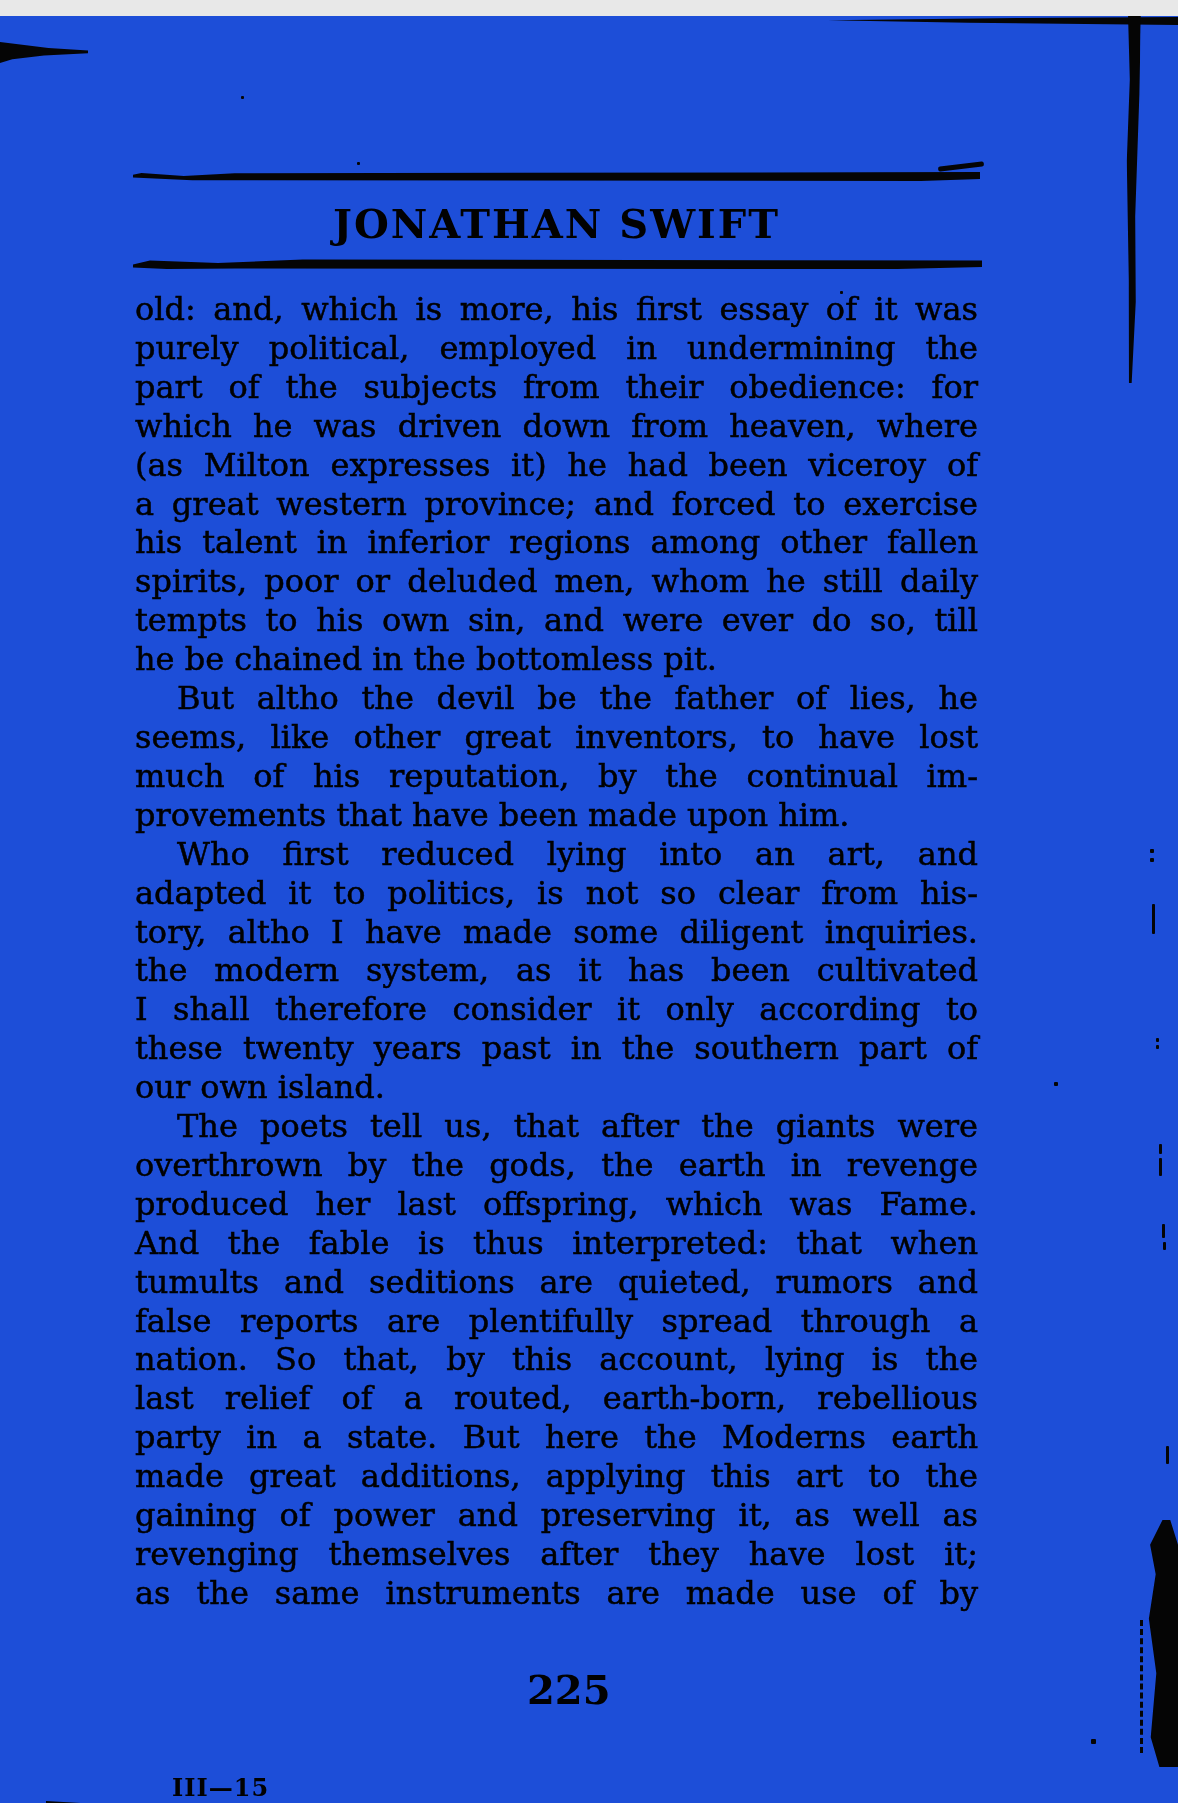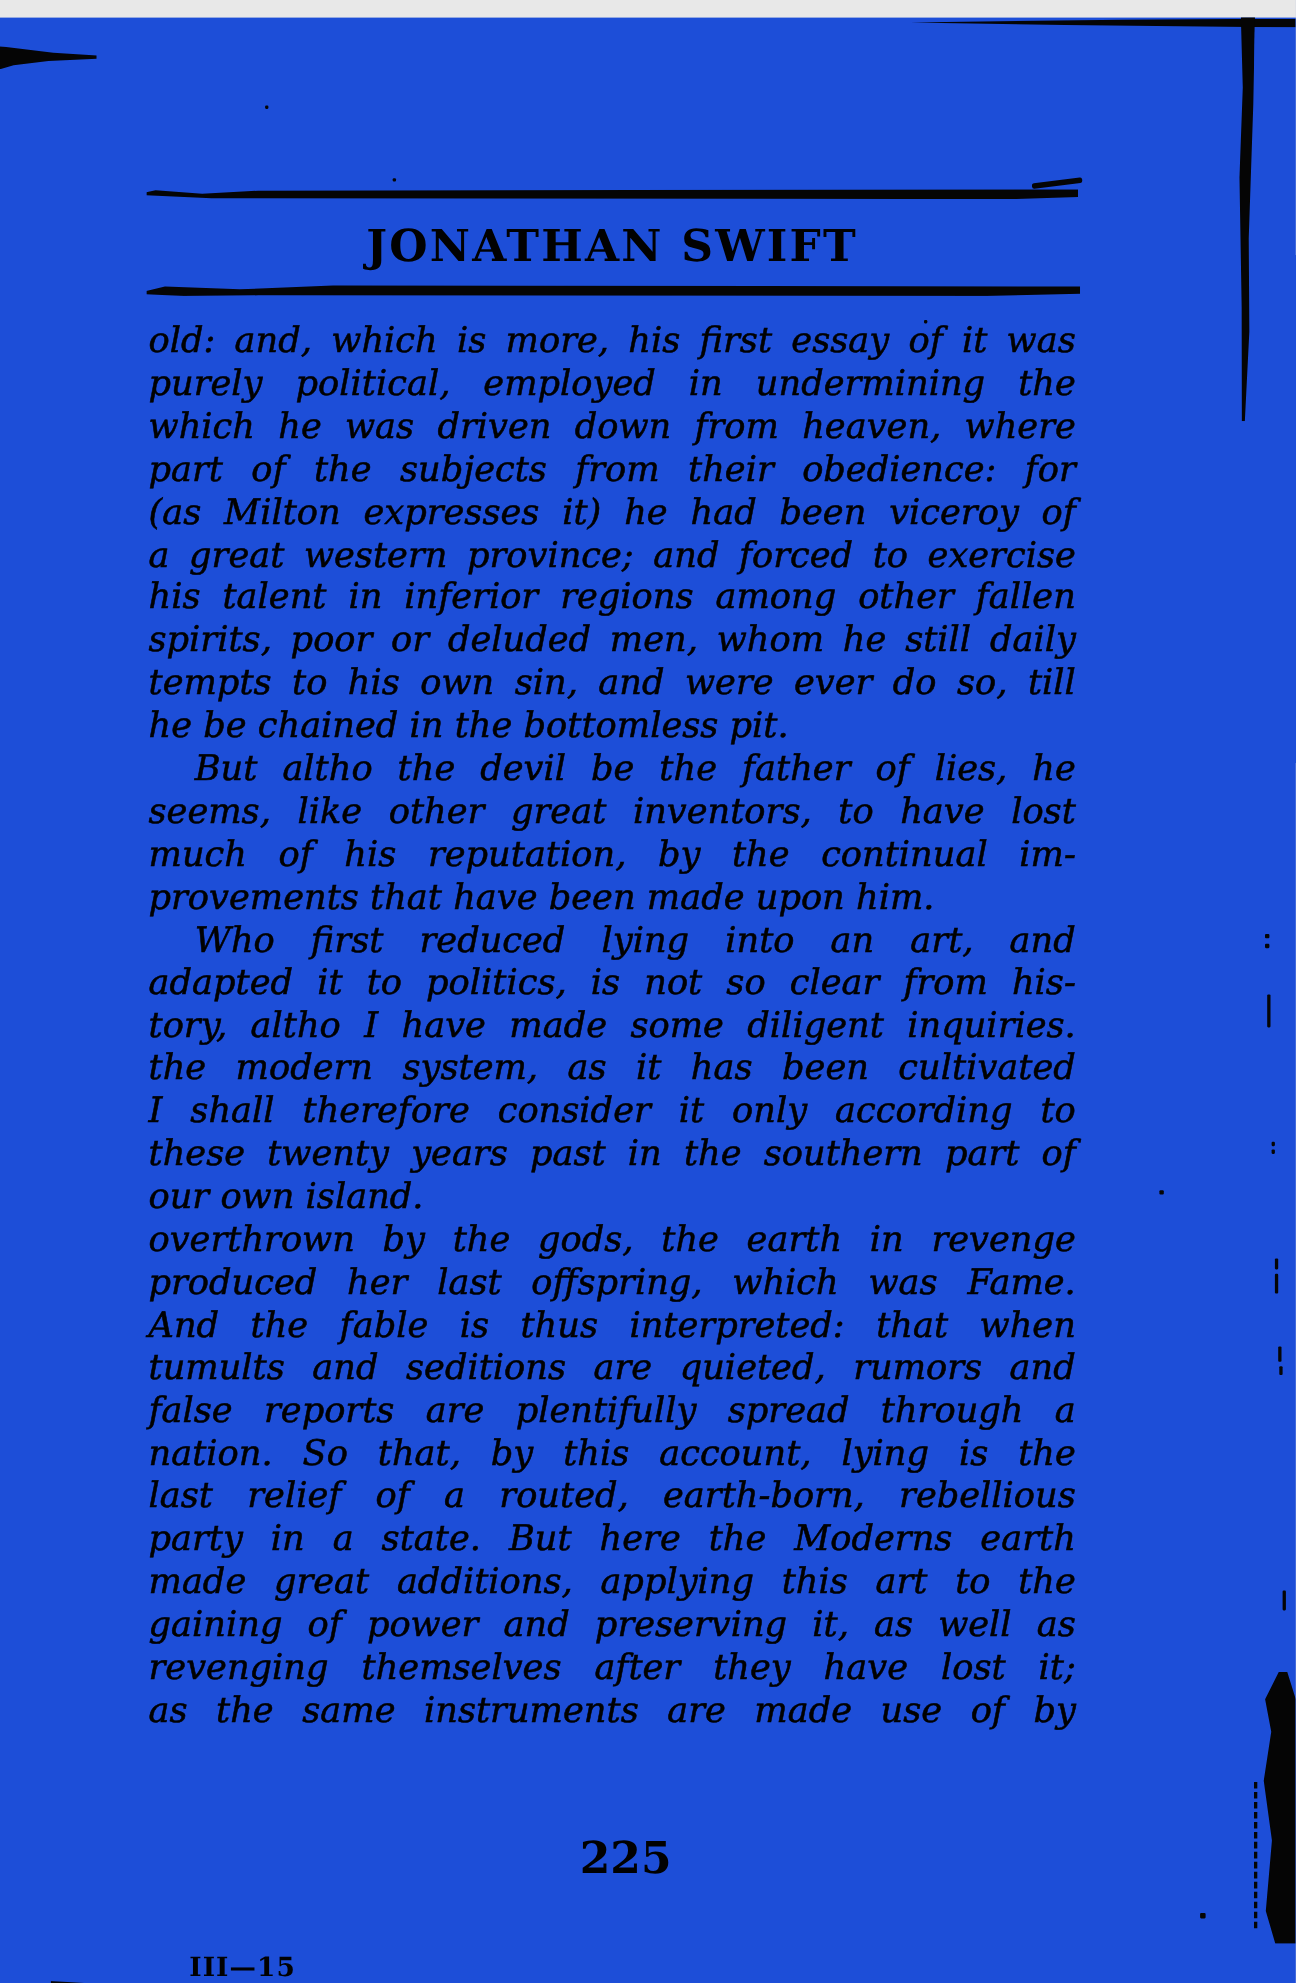--- a/index.html
+++ b/index.html
@@ -58,21 +58,20 @@
     position: absolute;
     left: 135px; top: 274px; width: 843px;
     font-size: 32px;
     line-height: 38.9px;
     -webkit-text-stroke: 0.5px #010101;
   }
   .tl {
     text-align: justify;
     text-align-last: justify;
     white-space: normal;
-    font-style: italic;
   }
   .tl.parend {
     text-align-last: left;
   }
   .tl.indent {
     text-indent: 42px;
   }
 
   
   .footer-signature {
@@ -155,39 +154,40 @@
     </div>
 
   <div class="rule rule-top"></div>
   <div class="rule-top-tail"></div>
   <h1 class="title">JONATHAN SWIFT</h1>
   <div class="rule rule-bottom"></div>
 
   <div class="body-text" id="body-lines">
       <div class="tl">old: and, which is more, his first essay of it was</div>
       <div class="tl">purely political, employed in undermining the</div>
+      <div class="tl">part of the subjects from their obedience: for</div>
       <div class="tl">which he was driven down from heaven, where</div>
-      <div class="tl">part of the subjects from their obedience: for</div>
       <div class="tl">(as Milton expresses it) he had been viceroy of</div>
       <div class="tl">a great western province; and forced to exercise</div>
       <div class="tl">his talent in inferior regions among other fallen</div>
       <div class="tl">spirits, poor or deluded men, whom he still daily</div>
       <div class="tl">tempts to his own sin, and were ever do so, till</div>
       <div class="tl parend">he be chained in the bottomless pit.</div>
       <div class="tl indent">But altho the devil be the father of lies, he</div>
       <div class="tl">seems, like other great inventors, to have lost</div>
       <div class="tl">much of his reputation, by the continual im-</div>
       <div class="tl parend">provements that have been made upon him.</div>
       <div class="tl indent">Who first reduced lying into an art, and</div>
       <div class="tl">adapted it to politics, is not so clear from his-</div>
       <div class="tl">tory, altho I have made some diligent inquiries.</div>
       <div class="tl">the modern system, as it has been cultivated</div>
       <div class="tl">I shall therefore consider it only according to</div>
       <div class="tl">these twenty years past in the southern part of</div>
       <div class="tl parend">our own island.</div>
+      <div class="tl indent">The poets tell us, that after the giants were</div>
       <div class="tl">overthrown by the gods, the earth in revenge</div>
       <div class="tl">produced her last offspring, which was Fame.</div>
       <div class="tl">And the fable is thus interpreted: that when</div>
       <div class="tl">tumults and seditions are quieted, rumors and</div>
       <div class="tl">false reports are plentifully spread through a</div>
       <div class="tl">nation.  So that, by this account, lying is the</div>
       <div class="tl">last relief of a routed, earth-born, rebellious</div>
       <div class="tl">party in a state.  But here the Moderns earth</div>
       <div class="tl">made great additions, applying this art to the</div>
       <div class="tl">gaining of power and preserving it, as well as</div>

